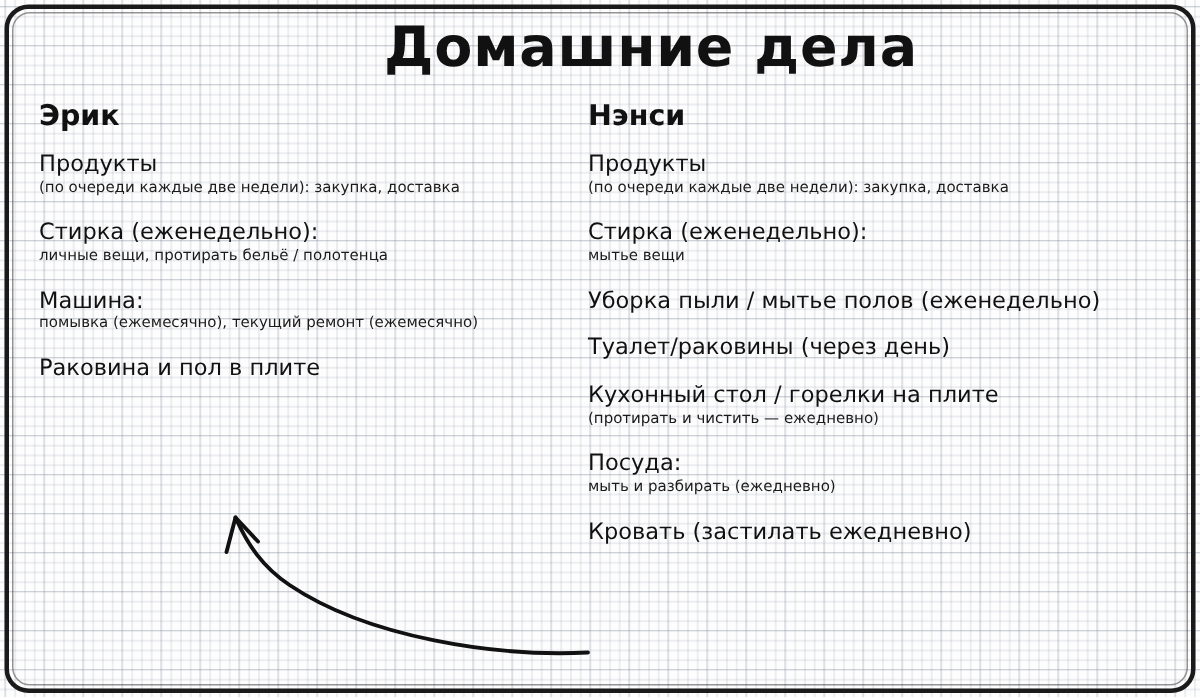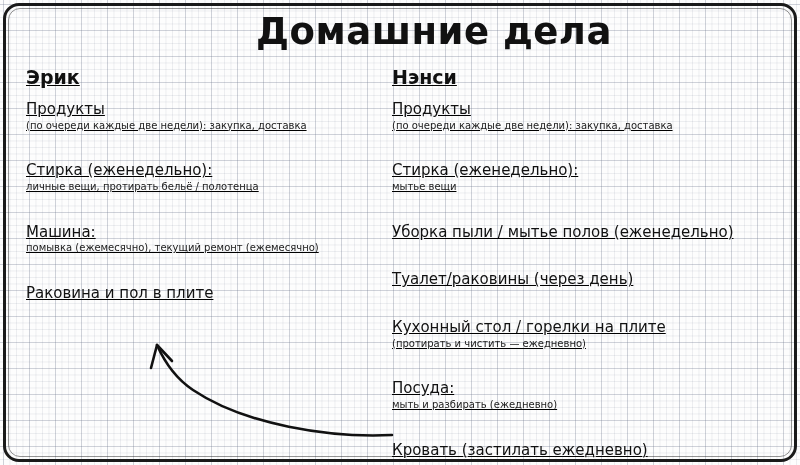--- a/index.html
+++ b/index.html
@@ -68,33 +68,32 @@
     text-align: center;
     font-size: 37px;
     font-weight: bold;
     color: #111111;
     letter-spacing: 0.5px;
     padding-left: 34px;
   }
   .column {
     position: absolute;
     top: 66px;
-    text-decoration: underline;
   }
   .col-left { left: 26px; width: 355px; }
   .col-right { left: 392px; width: 390px; }
 
   .col-head {
     font-size: 19px;
     font-weight: bold;
     color: #111111;
     margin-bottom: 12px;
   }
   .entry {
-    margin-bottom: 29px;
+    margin-bottom: 13px;
   }
   .entry-main {
     font-size: 15px;
     color: #111111;
     line-height: 1.25;
   }
   .entry-sub {
     font-size: 10px;
     color: #1a1a1a;
     line-height: 1.25;

